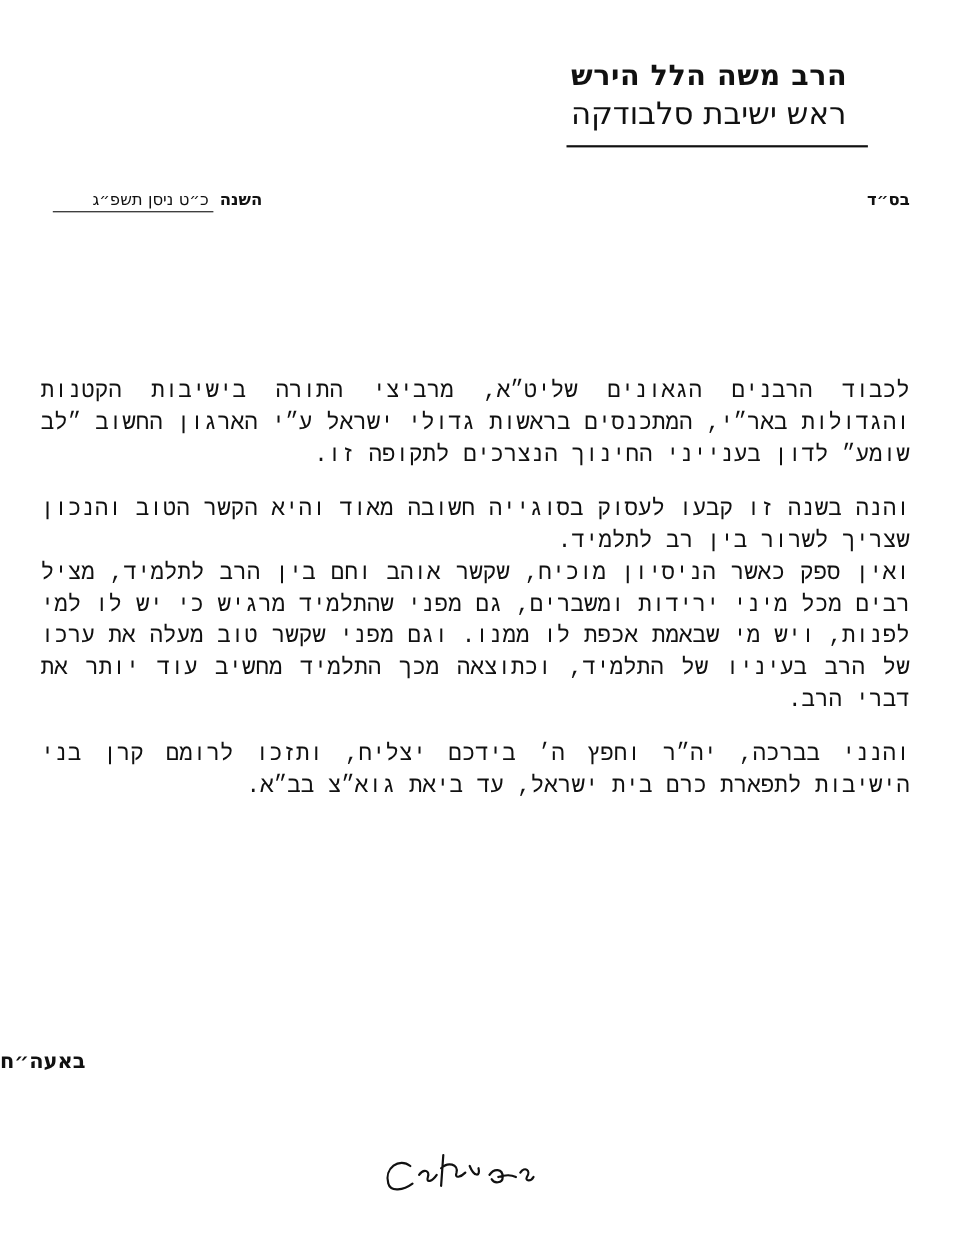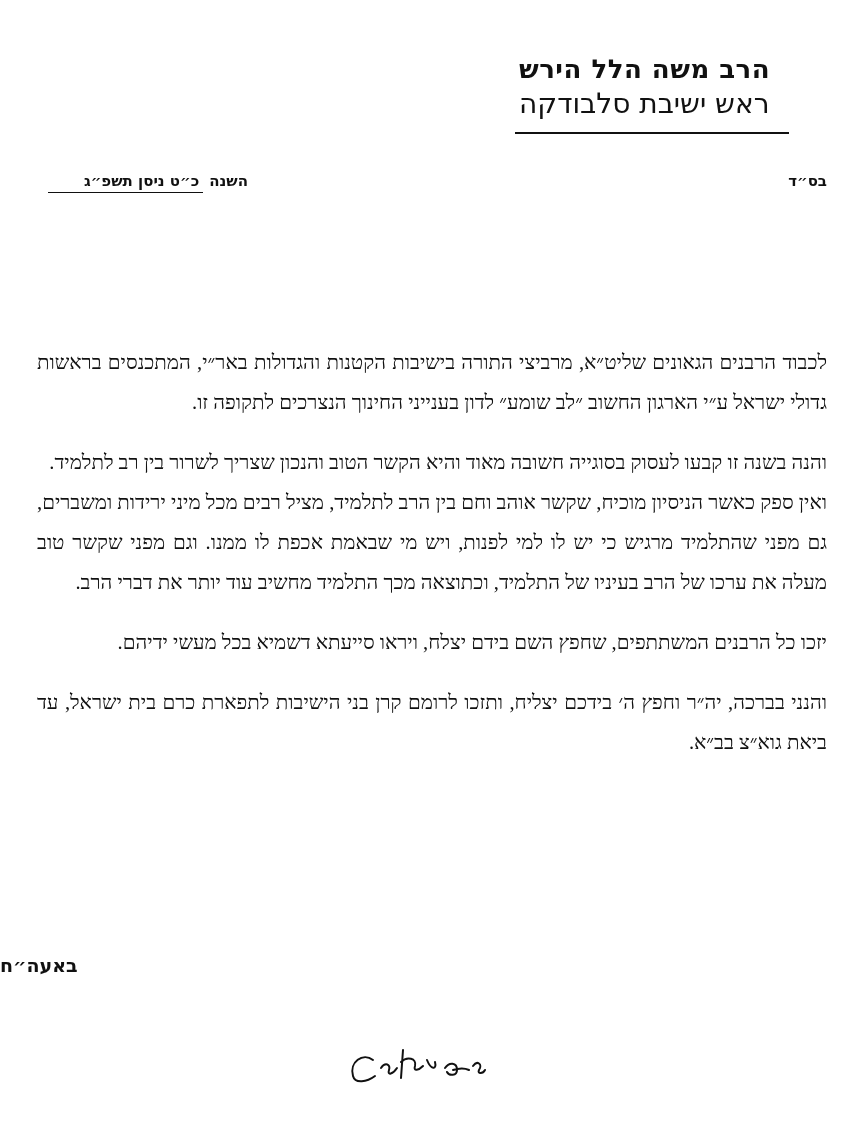--- a/index.html
+++ b/index.html
@@ -7,22 +7,22 @@
       width: 867px; height: 1125px; background: #ffffff; color: #111;
       font-family: "DejaVu Sans", sans-serif; position: relative; overflow: hidden;
     }
     .page { position: absolute; inset: 0; direction: rtl; }
     .letterhead { position: absolute; top: 52px; right: 78px; width: 270px; text-align: left; }
     .lh-name { font-size: 26px; font-weight: bold; line-height: 34px; letter-spacing: 0.5px; }
     .lh-title { font-size: 28px; line-height: 32px; margin-top: 2px; }
     .lh-rule { height: 2px; background: #111; margin: 12px 0 0 -4px; }
     .bsd { position: absolute; top: 172px; right: 40px; font-size: 15px; font-weight: bold; }
     .date-row { position: absolute; top: 172px; left: 48px; font-size: 15px; font-weight: bold; display: flex; gap: 6px; }
-    .date-value { border-bottom: 1.5px solid #111; padding: 0 4px 2px 36px; font-weight: bold; }
-    .body { position: absolute; top: 342px; right: 40px; width: 790px; font-family: Liberation Serif, serif; font-size: 20.5px; line-height: 40px; text-align: justify; }
+    .date-value { border-bottom: 1.5px solid #111; padding: 0 4px 2px 36px; font-weight: normal; }
+    .body { position: absolute; top: 342px; right: 40px; width: 790px; font-family: Liberation Mono, monospace; font-size: 20.5px; line-height: 29px; text-align: justify; }
     .para { margin: 0 0 20px 0; }
     .para.tight { margin-bottom: 0; }
     .closing { position: absolute; top: 954px; left: 0; right: 0; text-align: left; font-size: 19px; font-weight: bold; direction: rtl; }
     .signature { position: absolute; top: 1040px; left: 345px; width: 150px; height: 50px; }
   </style>
 </head>
 <body>
 
 <div class="page">
 
@@ -36,21 +36,20 @@
 
   <div class="date-row">
     <span>השנה</span>
     <span class="date-value">כ״ט ניסן תשפ״ג</span>
   </div>
 
   <div class="body">
     <p class="para">לכבוד הרבנים הגאונים שליט״א, מרביצי התורה בישיבות הקטנות והגדולות באר״י, המתכנסים בראשות גדולי ישראל ע״י הארגון החשוב ״לב שומע״ לדון בענייני החינוך הנצרכים לתקופה זו.</p>
     <p class="para tight">והנה בשנה זו קבעו לעסוק בסוגייה חשובה מאוד והיא הקשר הטוב והנכון שצריך לשרור בין רב לתלמיד.</p>
     <p class="para">ואין ספק כאשר הניסיון מוכיח, שקשר אוהב וחם בין הרב לתלמיד, מציל רבים מכל מיני ירידות ומשברים, גם מפני שהתלמיד מרגיש כי יש לו למי לפנות, ויש מי שבאמת אכפת לו ממנו. וגם מפני שקשר טוב מעלה את ערכו של הרב בעיניו של התלמיד, וכתוצאה מכך התלמיד מחשיב עוד יותר את דברי הרב.</p>
-    <p class="para">יזכו כל הרבנים המשתתפים, שחפץ השם בידם יצלח, ויראו סייעתא דשמיא בכל מעשי ידיהם.</p>
     <p class="para">והנני בברכה, יה״ר וחפץ ה׳ בידכם יצליח, ותזכו לרומם קרן בני הישיבות לתפארת כרם בית ישראל, עד ביאת גוא״צ בב״א.</p>
   </div>
 
   <div class="closing">באעה״ח</div>
 
   <div class="signature">
     <svg width="150" height="50" viewBox="0 0 150 50" fill="none" stroke="#111" stroke-width="2" stroke-linecap="round">
       <path d="M28 20 C18 12, 4 22, 8 36 C10 44, 22 42, 30 36"></path>
       <path d="M36 28 C40 22, 46 24, 44 30 C42 36, 48 34, 52 28"></path>
       <path d="M58 10 L56 38 M56 22 C62 16, 72 18, 70 26 C68 32, 74 30, 78 26"></path>

